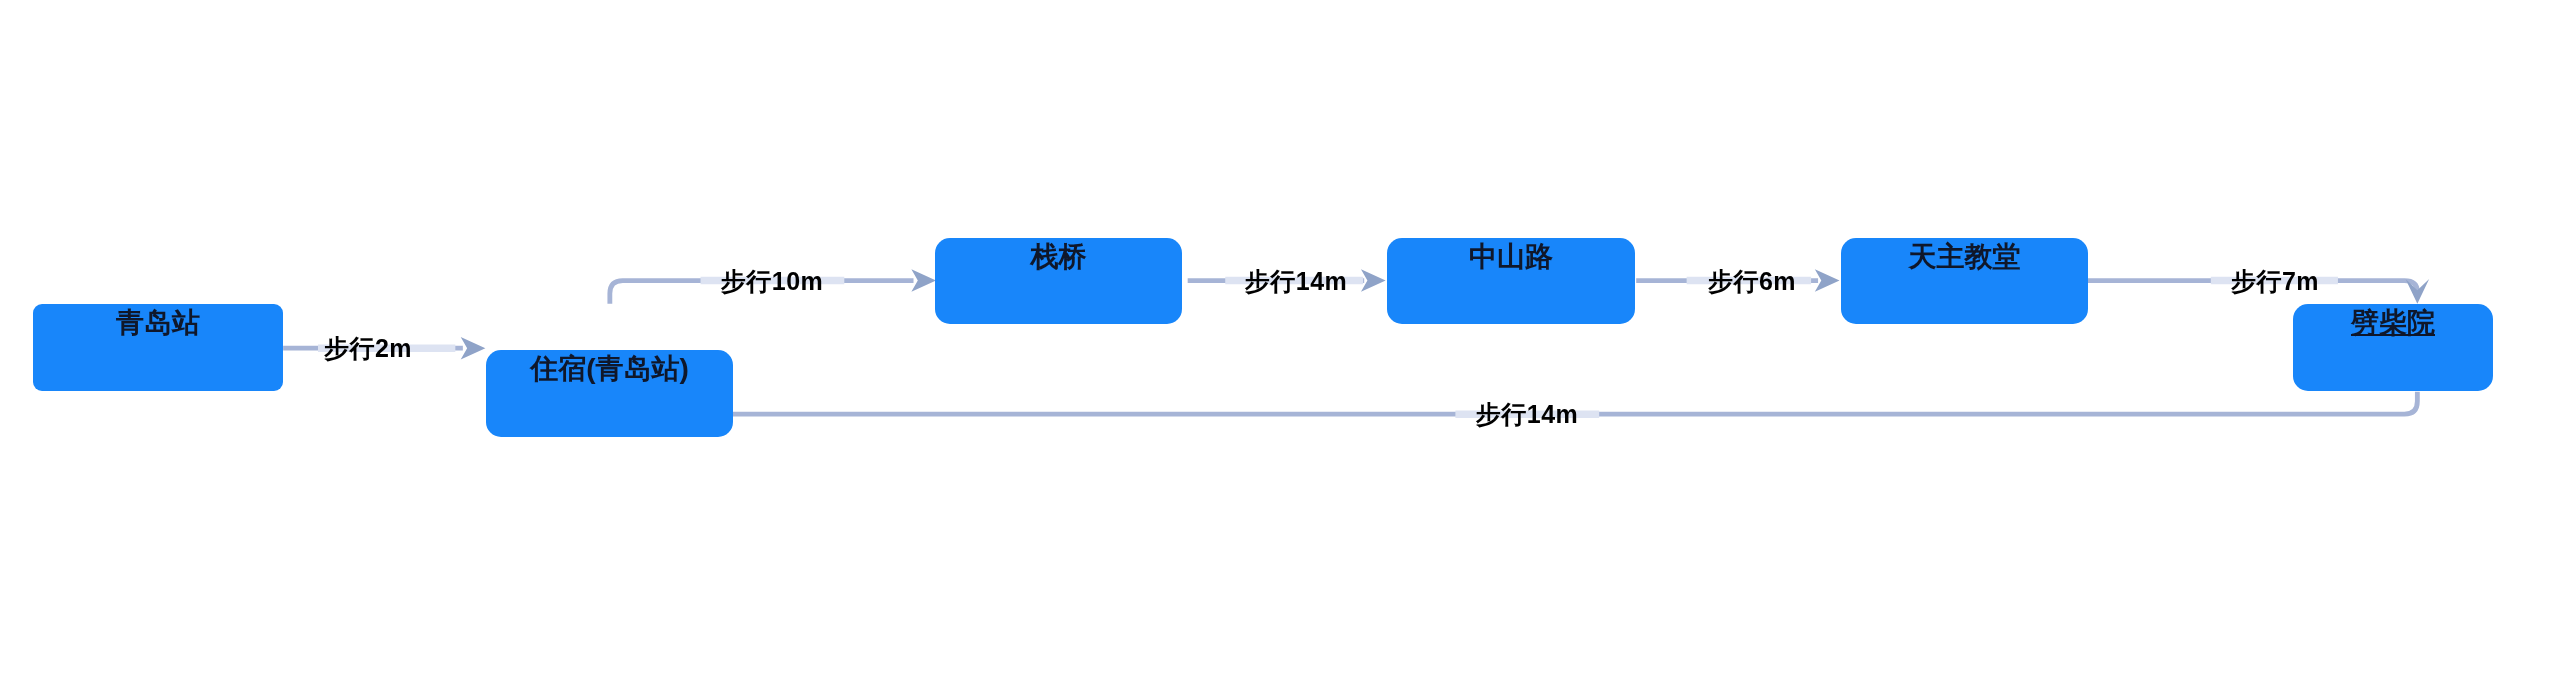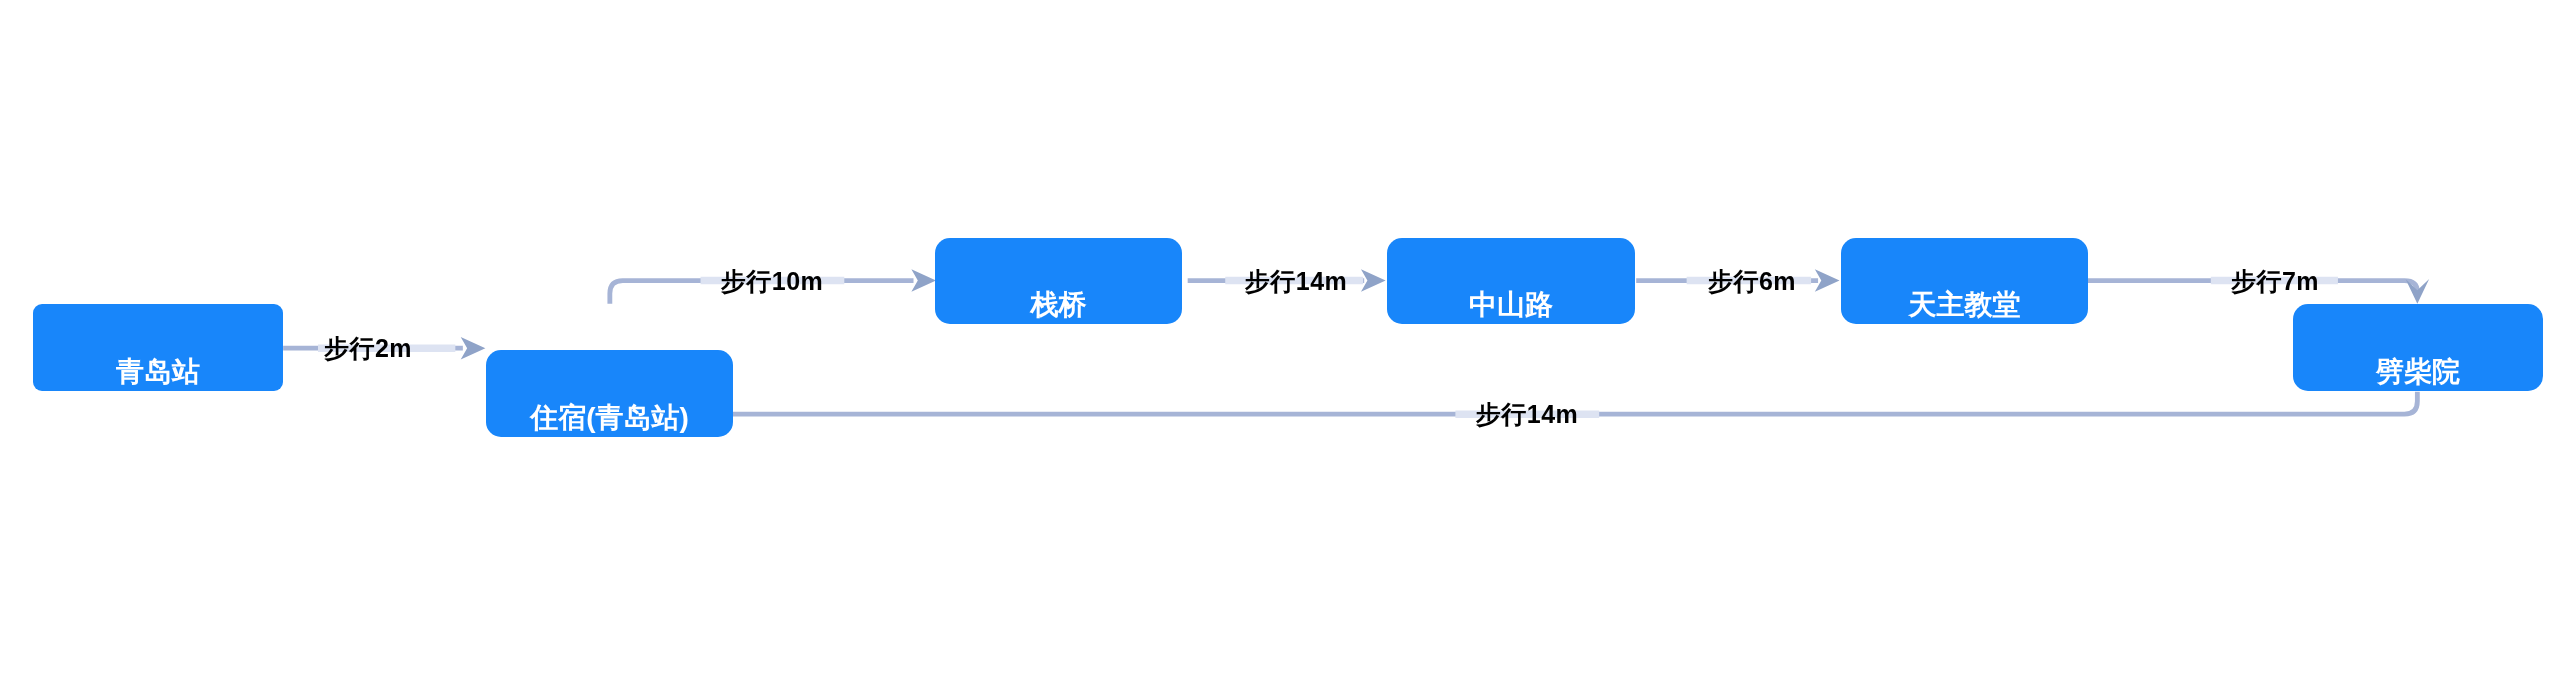--- a/index.html
+++ b/index.html
@@ -11,22 +11,22 @@
     font-family:"Liberation Sans", sans-serif;
   }
   .edges-layer{position:absolute;left:0;top:0;width:2576px;height:676px;}
   .edge-line{stroke:#a6b4d6;stroke-width:9;fill:none;}
   .edge-halo{stroke:#dde3f2;stroke-width:14;fill:none;}
   .arrowhead{fill:#8fa3c8;stroke:none;}
   .node{
     position:absolute;
     background:#1886fa;
     border-radius:15px;
-    display:flex;align-items:flex-end;justify-content:center;
-    color:#ffffff;
+    display:flex;align-items:flex-start;justify-content:center;
+    color:#0f172a;
     font-size:28px;font-weight:700;
     white-space:nowrap;
   }
   .edge-label{
     position:absolute;
     transform:translate(-50%,-50%);
     color:#000000;
     font-size:25px;font-weight:800;letter-spacing:0.5px;
     white-space:nowrap;
   }
@@ -76,21 +76,21 @@
   </div>
 
   <div class="node" style="left:1387px;top:238px;width:248px;height:86px;">
     <span>中山路</span>
   </div>
 
   <div class="node" style="left:1841px;top:238px;width:247px;height:86px;">
     <span>天主教堂</span>
   </div>
 
-  <div class="node" style="left:2293px;top:304px;width:250px;height:87px;">
+  <div class="node" style="left:2293px;top:304px;width:200px;height:87px;text-decoration:underline;">
     <span>劈柴院</span>
   </div>
 
   <div class="edge-label" style="left:368px;top:348px;">步行2m</div>
 
   <div class="edge-label" style="left:772px;top:281px;">步行10m</div>
 
   <div class="edge-label" style="left:1296px;top:281px;">步行14m</div>
 
   <div class="edge-label" style="left:1752px;top:281px;">步行6m</div>

